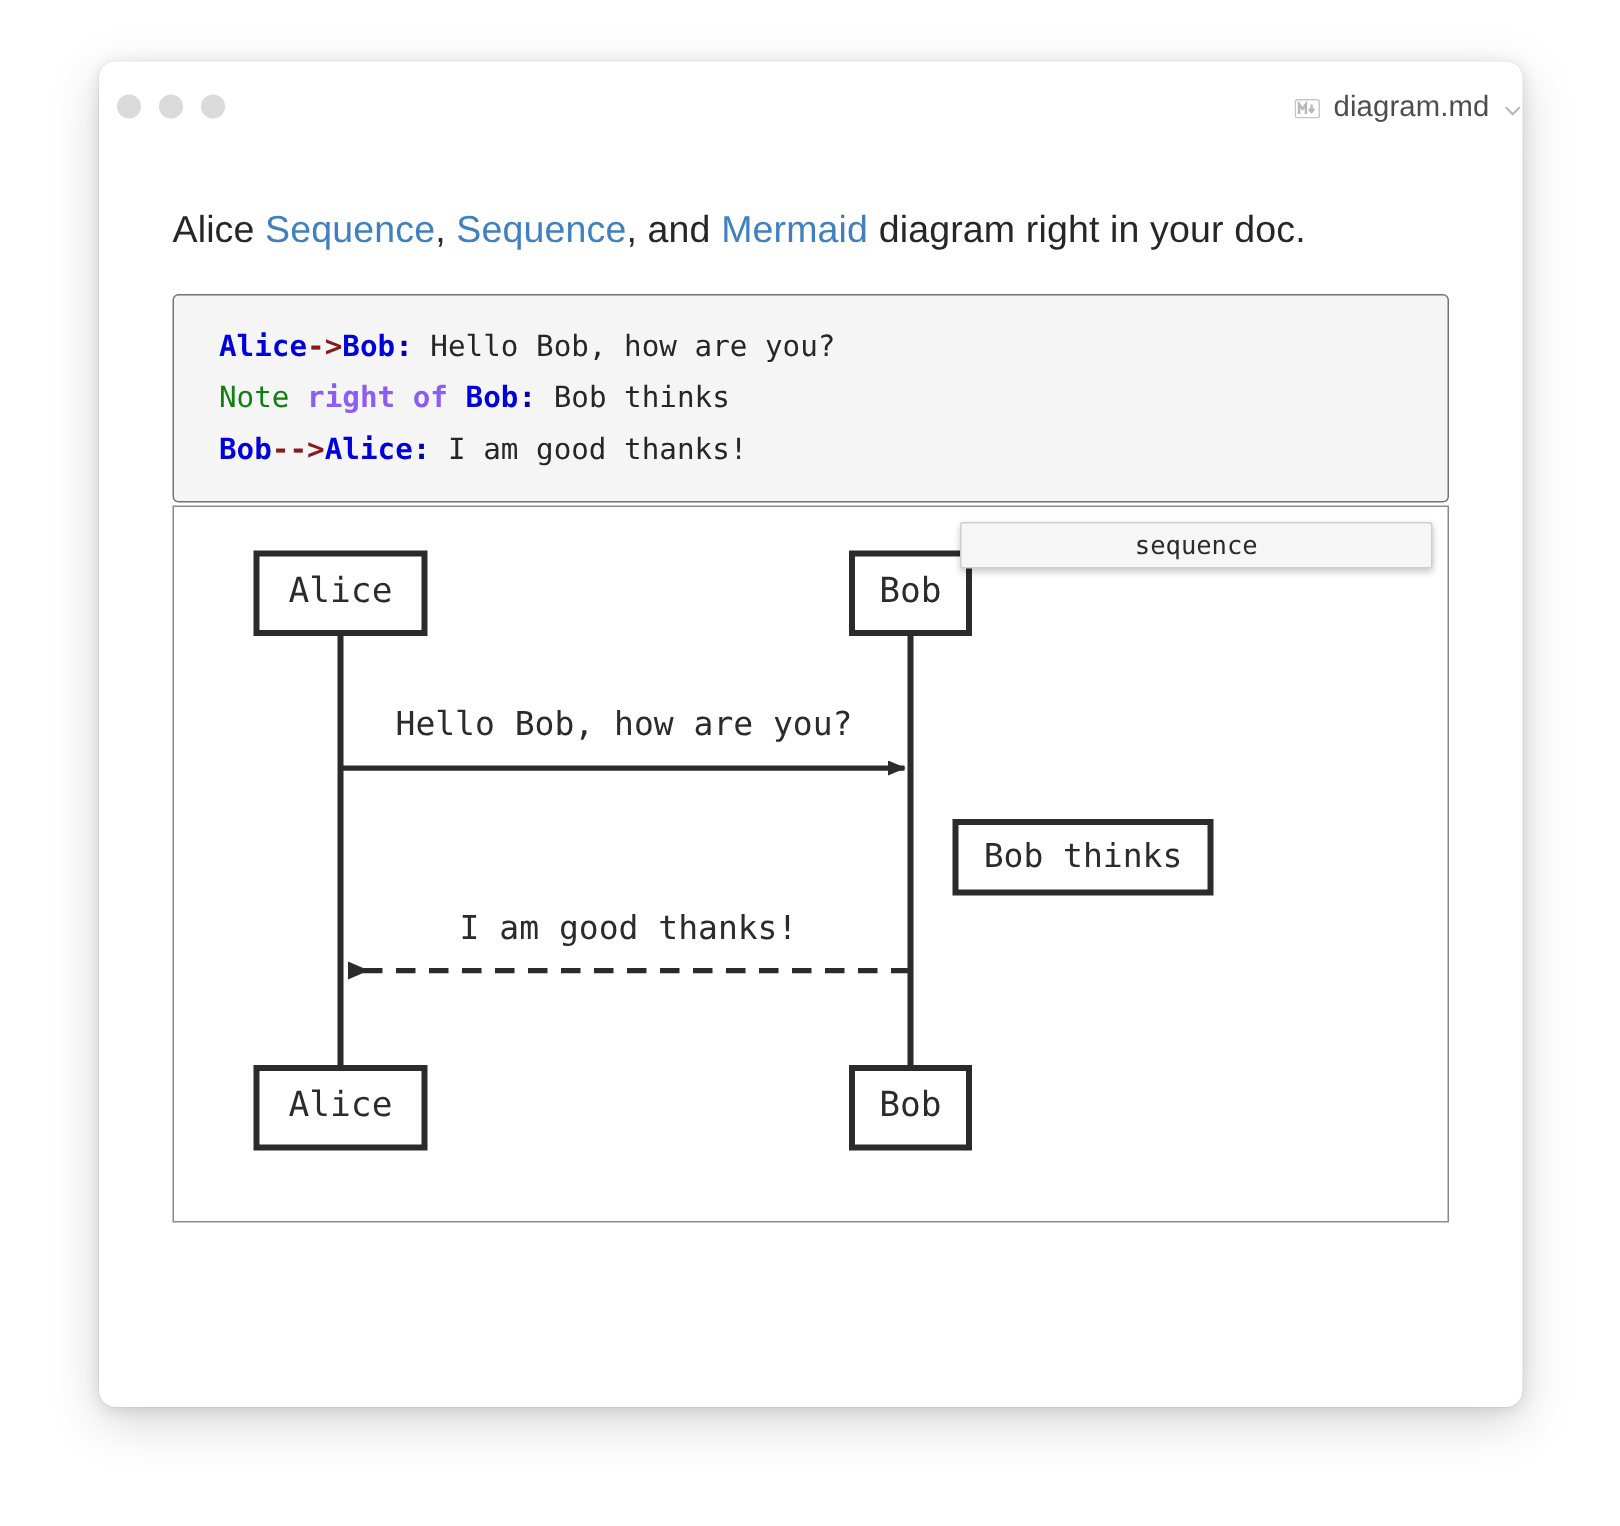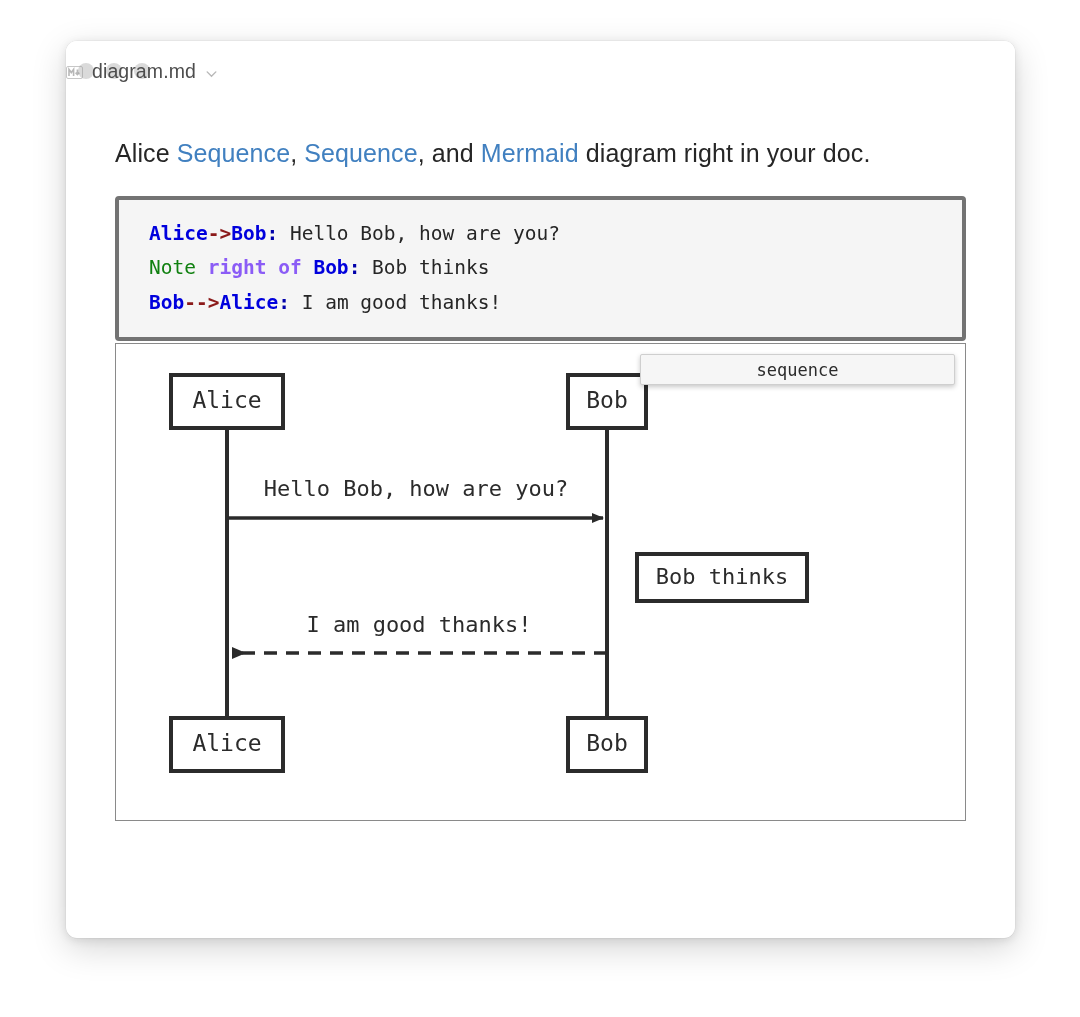--- a/index.html
+++ b/index.html
@@ -34,21 +34,21 @@
     left: 12px; top: 22px;
     display: flex; gap: 12px;
   }
   .tl-dot {
     width: 16px; height: 16px; border-radius: 50%;
     background: #dadada;
   }
   #title-group {
     position: absolute;
     left: 0; right: 0; top: 18px;
-    display: flex; align-items: center; justify-content: flex-start;
+    display: flex; align-items: center; justify-content: flex-end;
     gap: 9px;
     height: 24px;
   }
   #md-file-icon {
     width: 17px; height: 13px;
     position: relative; top: 1px;
     opacity: 0.55;
   }
   #title-text {
     font-size: 19.5px;
@@ -77,21 +77,21 @@
   .doc-link {
     color: #4180c0;
     text-decoration: none;
     cursor: pointer;
   }
 
   
   #code-block {
     margin-top: 24px;
     background: #f5f5f5;
-    border: 4px solid #737373;
+    border: 1px solid #737373;
     border-radius: 4px;
     padding: 17px 0 17px 30px;
     font-family: "DejaVu Sans Mono", "Liberation Mono", monospace;
     font-size: 19.5px;
     line-height: 34.5px;
     color: #262626;
     white-space: pre;
     overflow: hidden;
   }
   .tok-actor   { color: #0000dd; font-weight: 700; }

